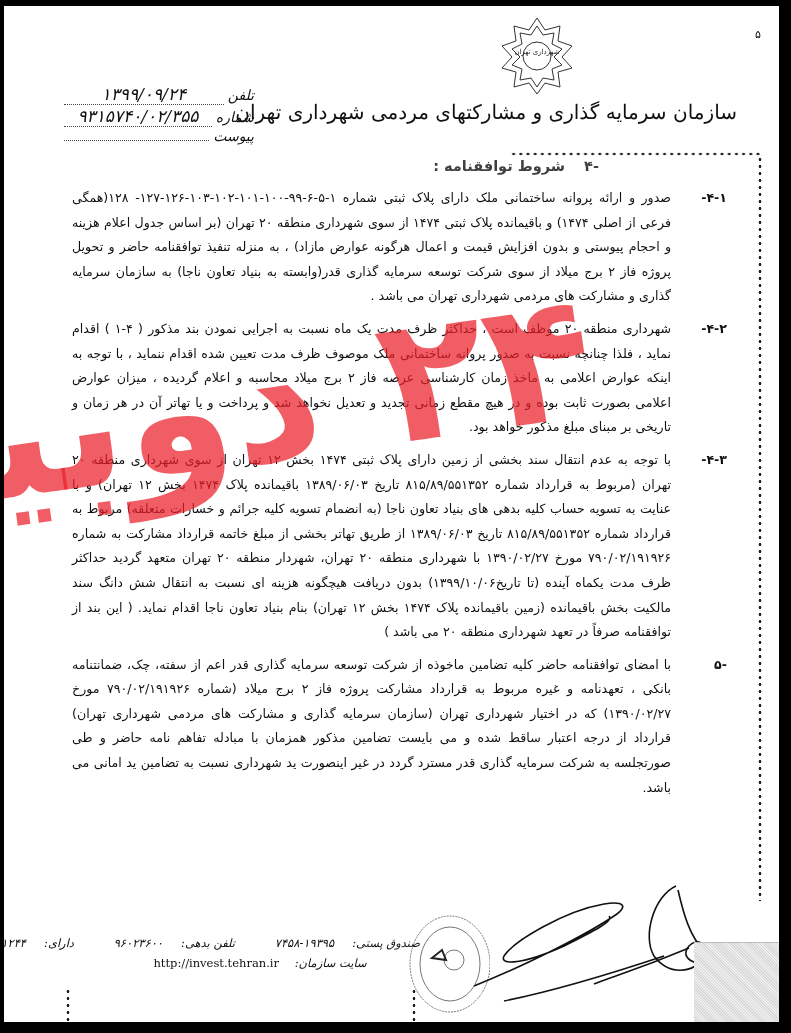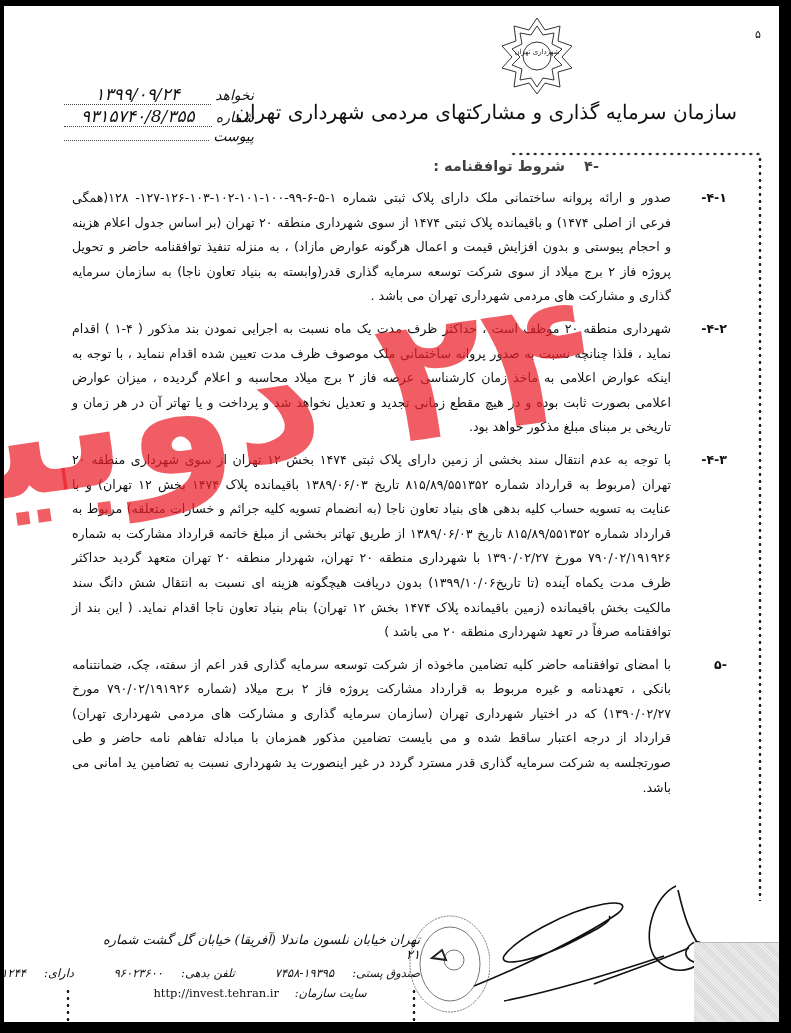--- a/index.html
+++ b/index.html
@@ -77,26 +77,26 @@
       <polygon points="55,10 61,19 72,17 70,28 80,33 72,41 80,49 70,53 72,64 61,62 55,71 49,62 38,64 40,53 30,49 38,41 30,33 40,28 38,17 49,19"></polygon>
       <circle cx="55" cy="40" r="14"></circle>
     </g>
     <text x="55" y="38" font-size="7" text-anchor="middle" fill="#222" font-family="DejaVu Serif, serif">شهرداری تهران</text>
   </svg>
 
   <div class="org-name">سازمان سرمایه گذاری و مشارکتهای مردمی شهرداری تهران</div>
 
   <div class="meta">
     <div class="meta-row">
-      <span class="lbl">نخواهد</span>
+      <span class="lbl">تلفن</span>
       <span class="val">۱۳۹۹/۰۹/۲۴</span>
     </div>
     <div class="meta-row">
       <span class="lbl">شماره</span>
-      <span class="val">۹۳۱۵۷۴۰/8/۳۵۵</span>
+      <span class="val">۹۳۱۵۷۴۰/۰۲/۳۵۵</span>
     </div>
     <div class="meta-row">
       <span class="lbl">پیوست</span>
       <span class="val"></span>
     </div>
   </div>
 
   <div class="section-title">
     <span class="num">-۴</span>
     <span>شروط توافقنامه :</span>
@@ -138,21 +138,20 @@
       <path d="M40 125 C90 115 140 100 200 80"></path>
       <path d="M130 108 C150 100 170 95 225 72"></path>
       <path d="M212 10 C190 20 178 60 190 80 C205 100 230 98 240 80 C245 70 235 60 225 70 C215 82 230 90 250 88 C260 86 258 80 245 80"></path>
       <path d="M214 14 C220 40 226 60 240 75"></path>
     </g>
   </svg>
 
   <div class="gray-box"></div>
 
   <div class="footer">
-    <div class="addr">تهران خیابان نلسون ماندلا (آفریقا) خیابان گل گشت شماره ۲۱</div>
     <div class="contact">
       <span><span>صندوق پستی:</span><span>۱۹۳۹۵-۷۴۵۸</span></span>
       <span><span>تلفن بدهی:</span><span>۹۶۰۲۳۶۰۰</span></span>
       <span><span>دارای:</span><span>۹۶۰۹۱۲۴۴</span></span>
     </div>
     <div class="site">
       <span>سایت سازمان:</span>
       <span class="url">http://invest.tehran.ir</span>
     </div>
   </div>

